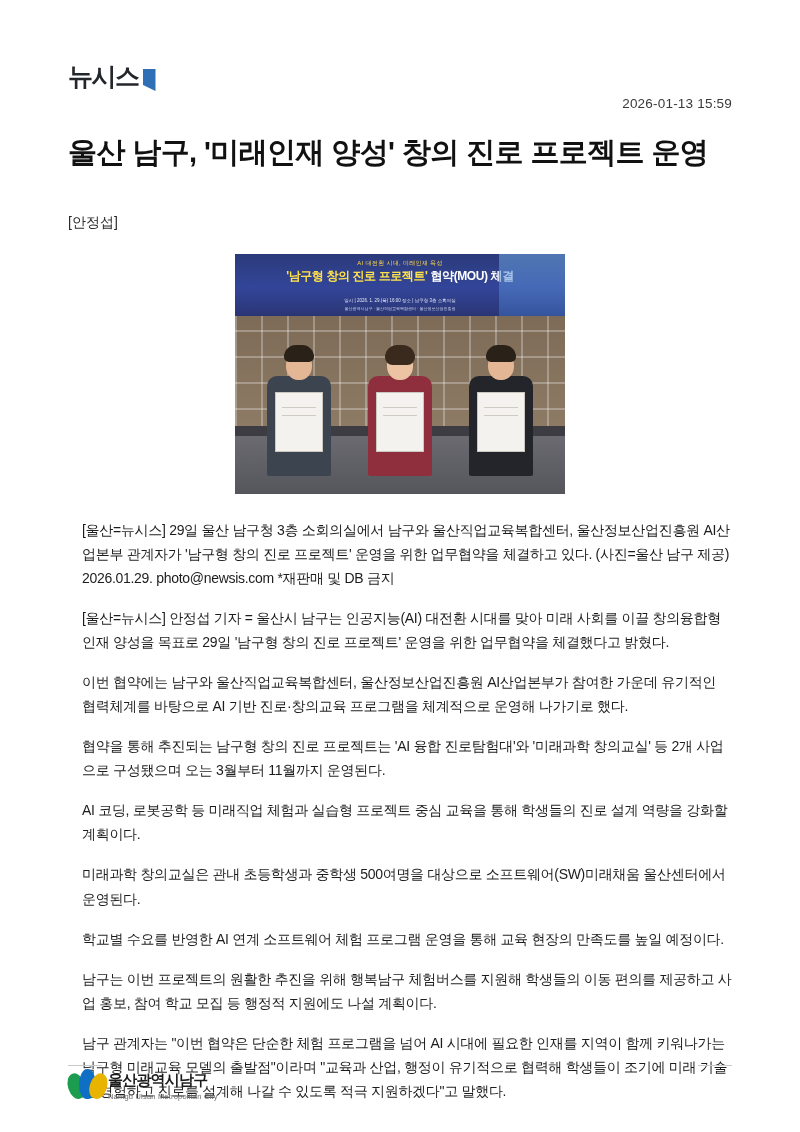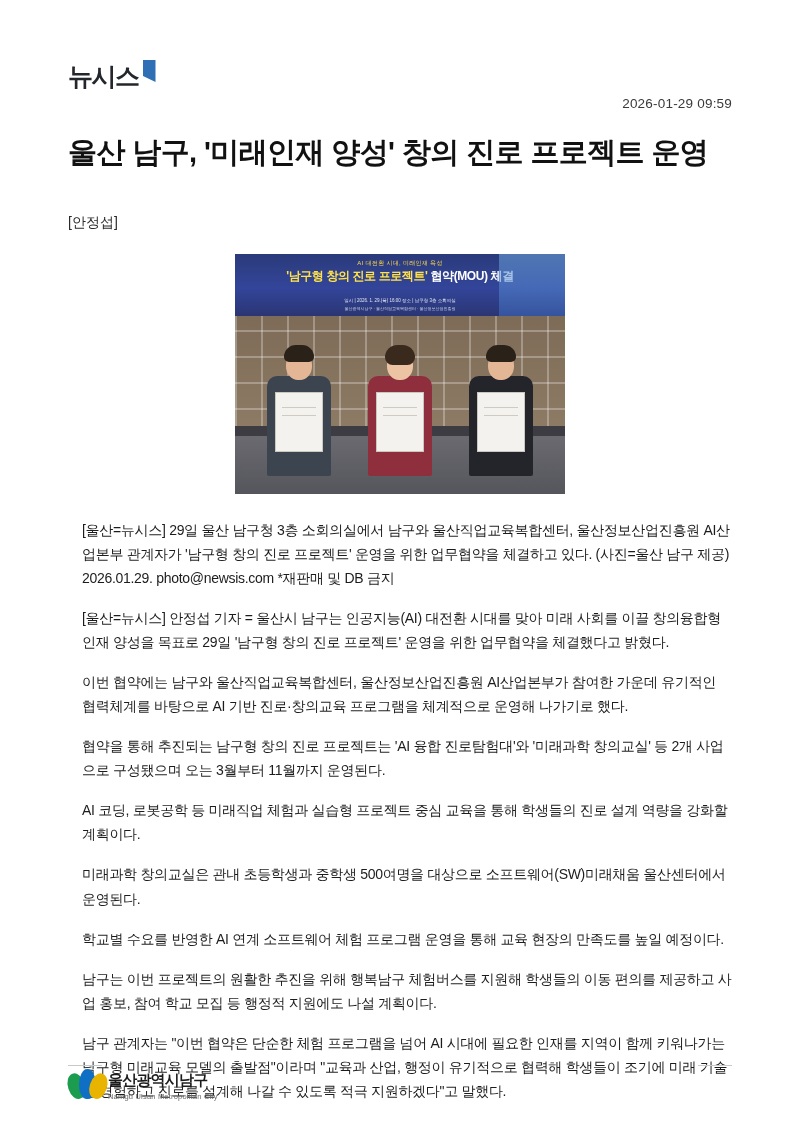--- a/index.html
+++ b/index.html
@@ -27,21 +27,21 @@
 
   
   .masthead {
     margin-top: 46px;
     display: flex;
     align-items: center;
     height: 34px;
   }
   .logo-wrap {
     display: flex;
-    align-items: flex-start;
+    align-items: flex-end;
     gap: 4px;
     margin-top: 27px;
   }
   .logo-text {
     font-size: 25px;
     font-weight: bold;
     letter-spacing: -1.5px;
     color: #23262b;
     font-family: "Liberation Sans", sans-serif;
   }
@@ -241,21 +241,21 @@
 
 <div class="page">
 
   <div class="masthead">
     <div class="logo-wrap">
       <span class="logo-text">뉴시스</span>
       <span class="logo-mark"></span>
     </div>
   </div>
 
-  <div class="datestamp">2026-01-29 09:59</div>
+  <div class="datestamp">2026-01-13 15:59</div>
 
   <h1 class="headline">울산 남구, '미래인재 양성' 창의 진로 프로젝트 운영</h1>
   <div class="byline">[안정섭]</div>
 
   <div class="photo-block">
     <div class="photo">
       <div class="ph-banner">
         <div class="ph-banner-l1">AI 대전환 시대, 미래인재 육성</div>
         <div class="ph-banner-l2">
           <span class="hl">'남구형 창의 진로 프로젝트'</span><span> 협약(MOU) 체결</span>

